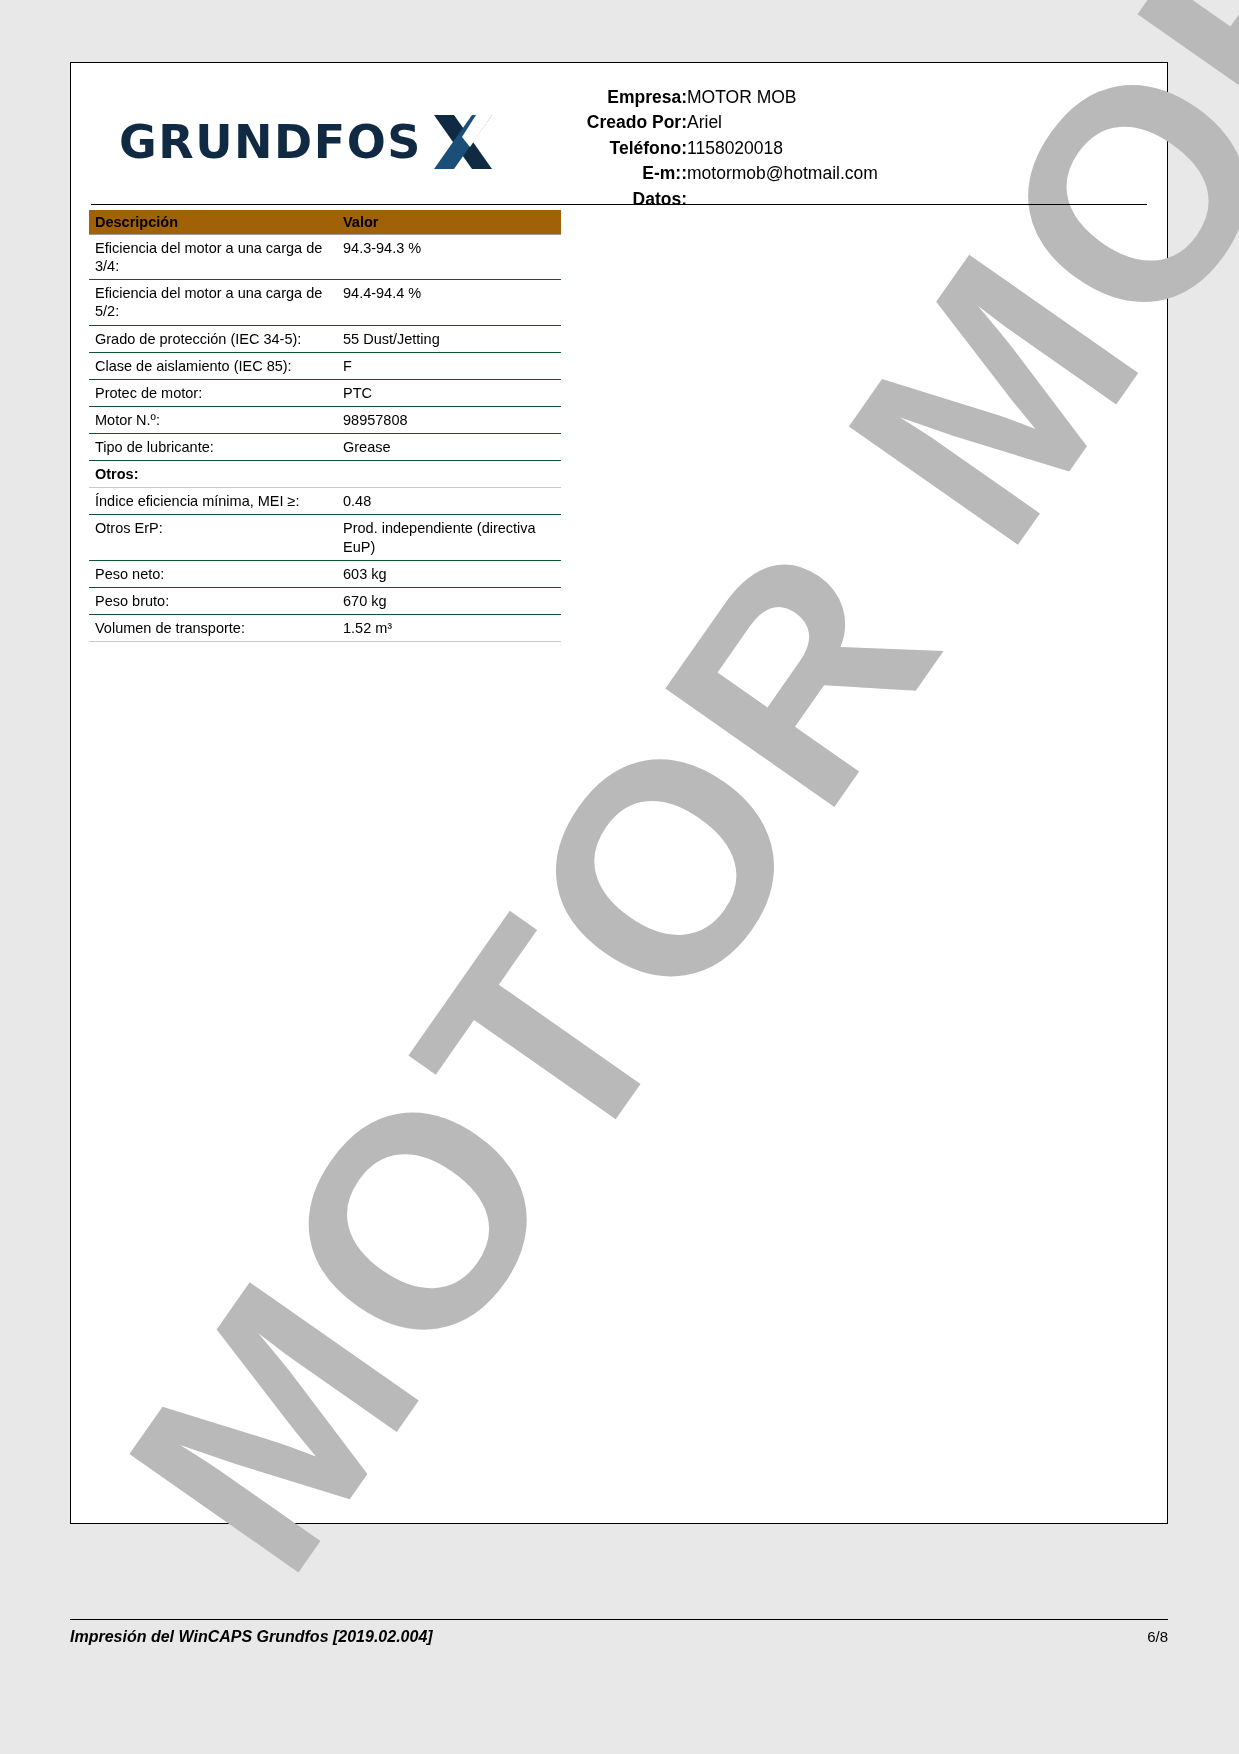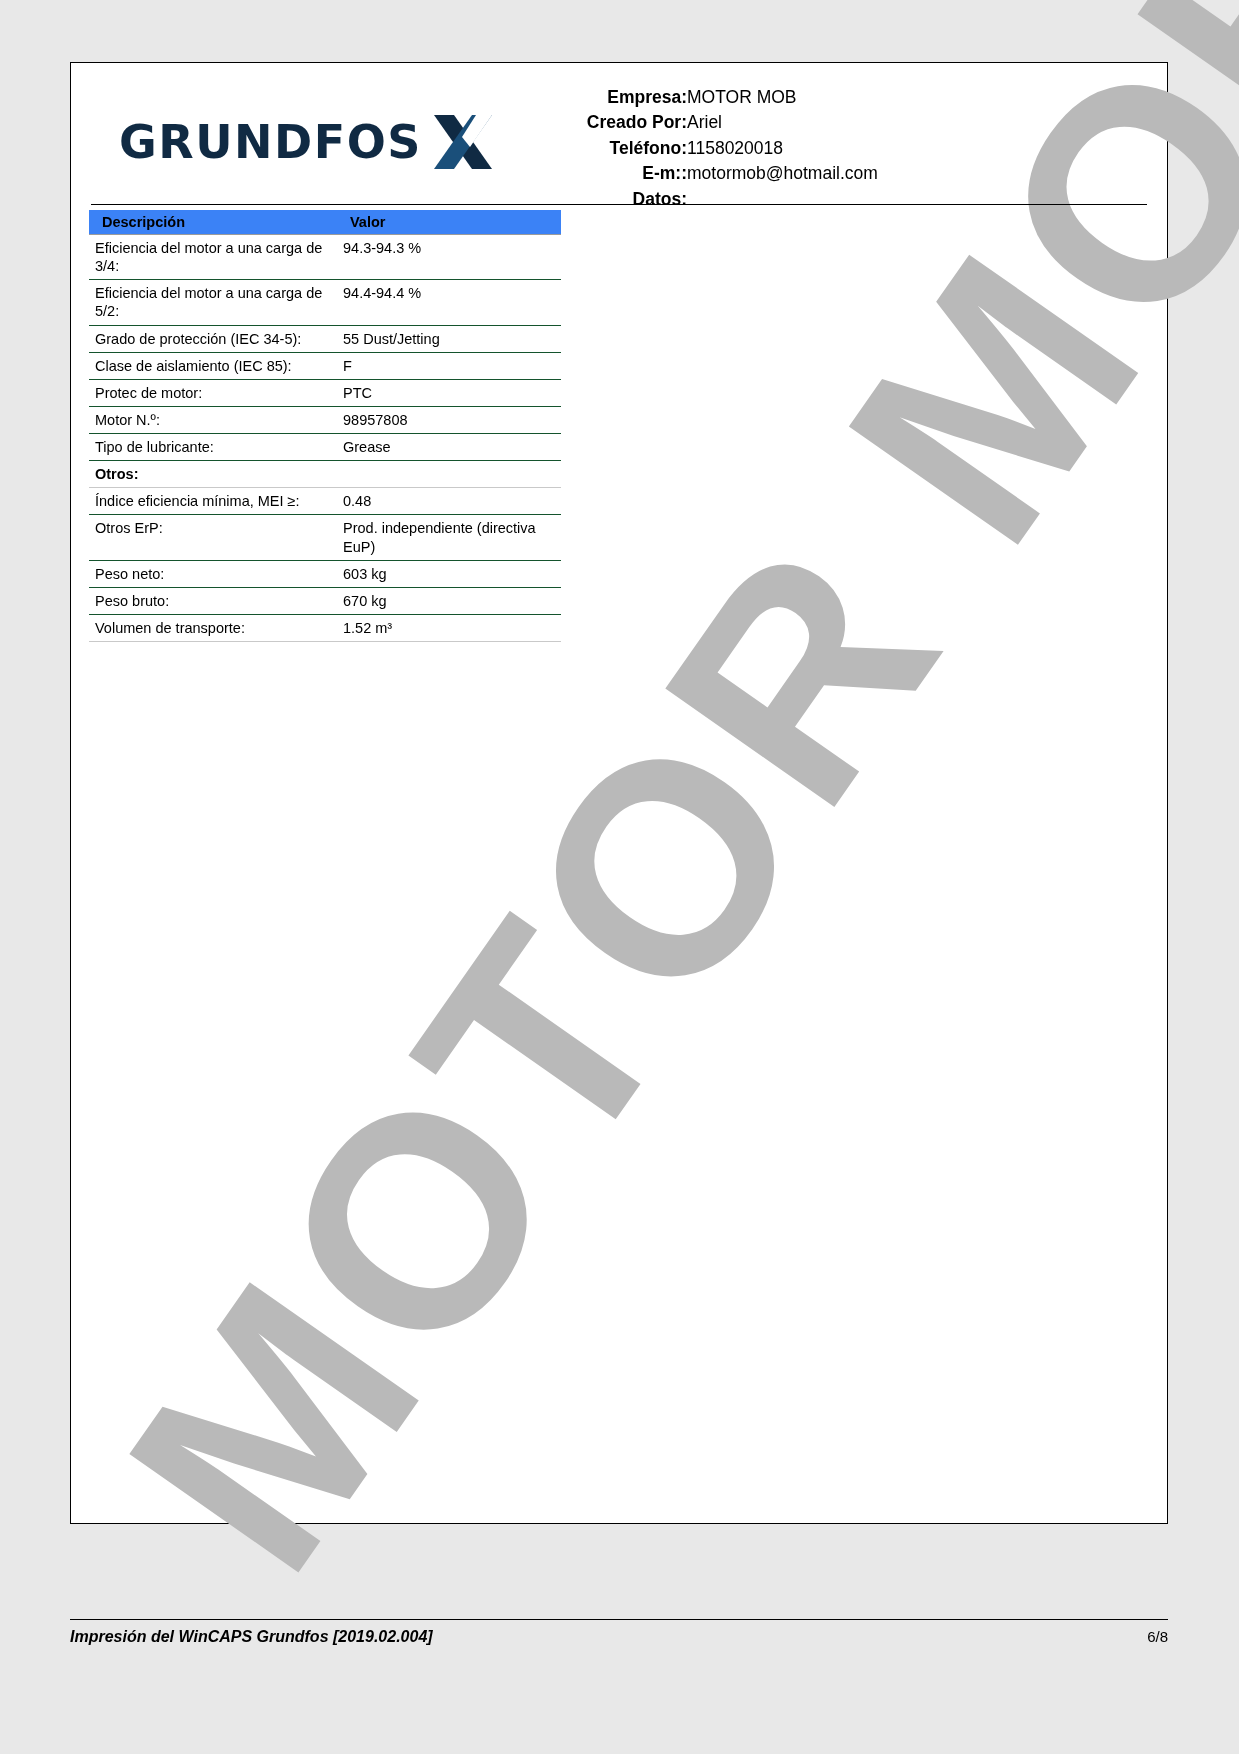--- a/index.html
+++ b/index.html
@@ -119,24 +119,24 @@
     border-collapse: collapse;
     width: 472px;
     font-size: 14.5px;
     color: #000;
     table-layout: fixed;
   }
   table.spec col.c1 { width: 248px; }
   table.spec col.c2 { width: 224px; }
 
   table.spec th {
-    background: #3b82f6;
+    background: #a16207;
     text-align: left;
     font-weight: bold;
-    padding: 4px 13px;
+    padding: 4px 6px;
     border-bottom: 1px solid #9b9b9b;
     font-size: 14.5px;
   }
   table.spec td {
     padding: 4px 6px;
     border-bottom: 1px solid #14532d;
     vertical-align: top;
     line-height: 1.25;
   }
   table.spec tr.section td {

